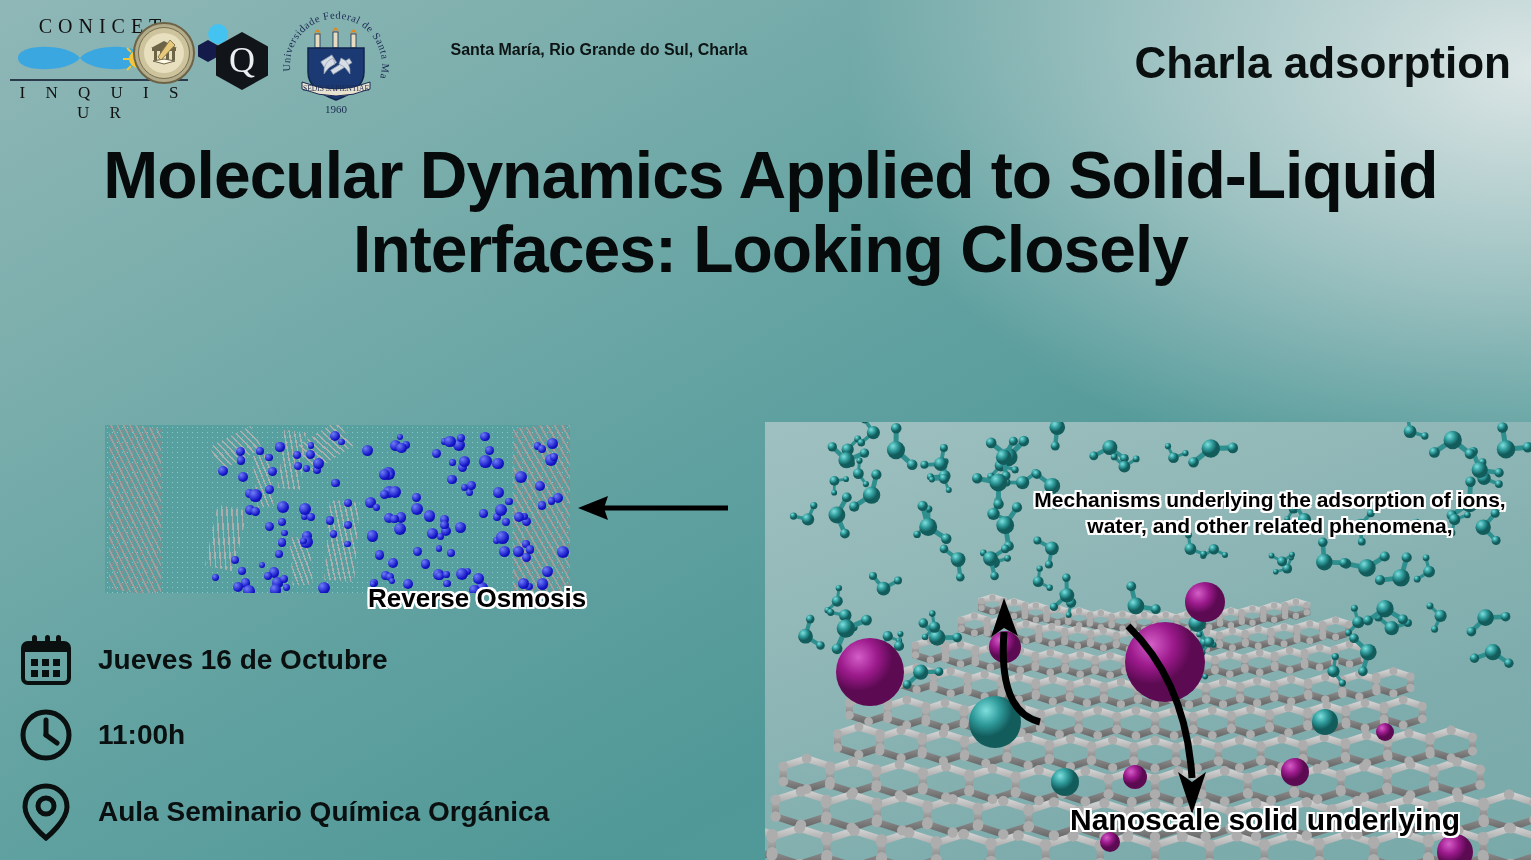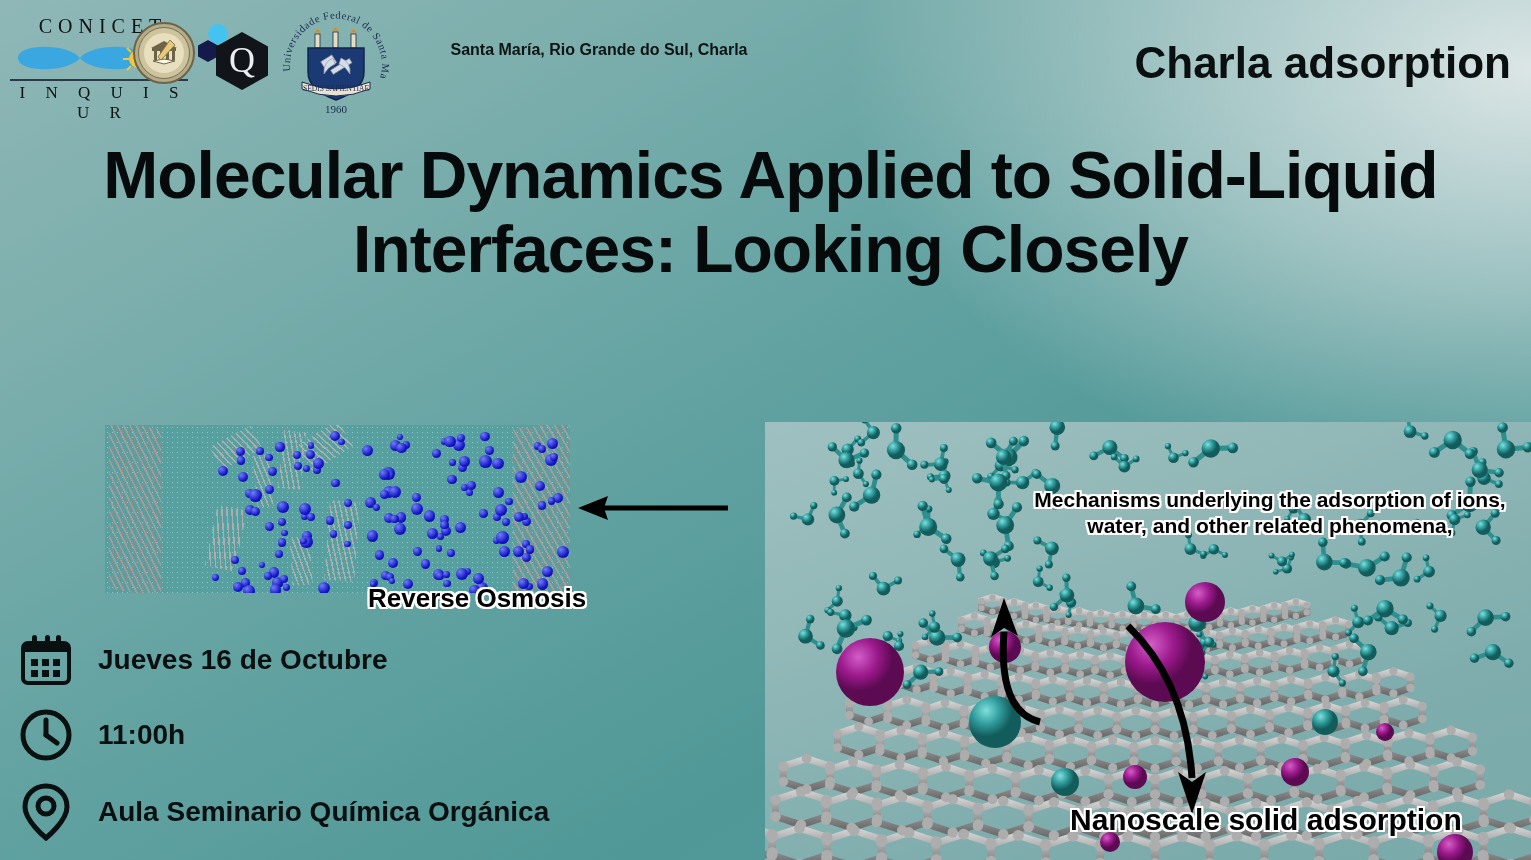--- a/index.html
+++ b/index.html
@@ -1755,21 +1755,21 @@
         </g>
     </svg>
     <svg width="400" height="260" viewBox="0 0 400 260" style="position:absolute;left:215px;top:170px;">
       <path d="M60 130 Q18 120 24 40" stroke="#000" stroke-width="7" fill="none"></path>
       <polygon points="24,6 38,44 24,36 11,45" fill="#000"></polygon>
       <path d="M148 34 Q206 90 212 186" stroke="#000" stroke-width="7" fill="none"></path>
       <polygon points="212,222 226,180 212,190 198,180" fill="#000"></polygon>
     </svg>
   </div>
   <div id="cap-mech">Mechanisms underlying the adsorption of ions, water, and other related phenomena,</div>
-  <div id="cap-nano">Nanoscale solid adsorption</div>
+  <div id="cap-nano">Nanoscale solid underlying</div>
 
   <div class="detail" id="d-date">
     <span class="ico">
       <svg width="54" height="54" viewBox="0 0 54 54">
         <rect x="4" y="10" width="46" height="40" rx="5" fill="none" stroke="#0a0f0f" stroke-width="4"></rect>
         <rect x="4" y="10" width="46" height="9" fill="#0a0f0f"></rect>
         <rect x="13" y="2" width="5" height="13" rx="2.5" fill="#0a0f0f"></rect>
         <rect x="26" y="2" width="5" height="13" rx="2.5" fill="#0a0f0f"></rect>
         <rect x="37" y="2" width="5" height="13" rx="2.5" fill="#0a0f0f"></rect>
         <g fill="#0a0f0f">

